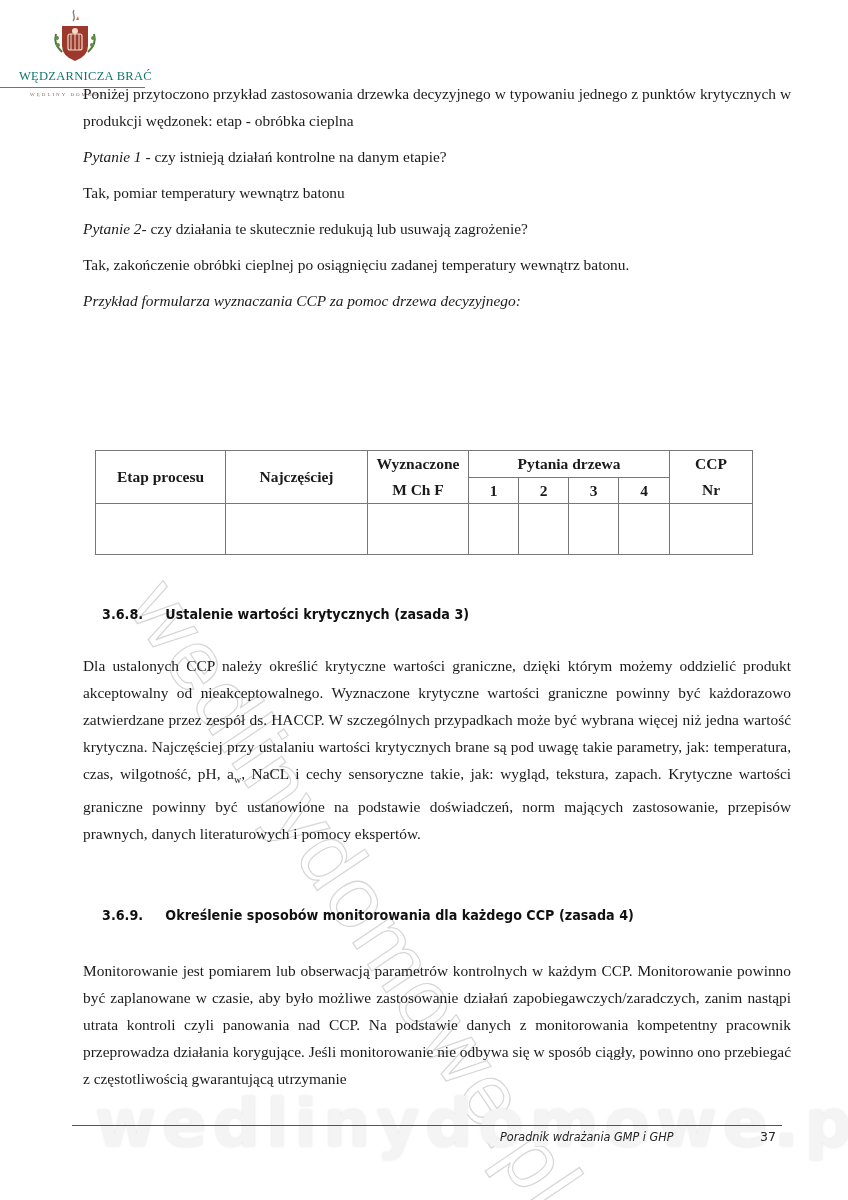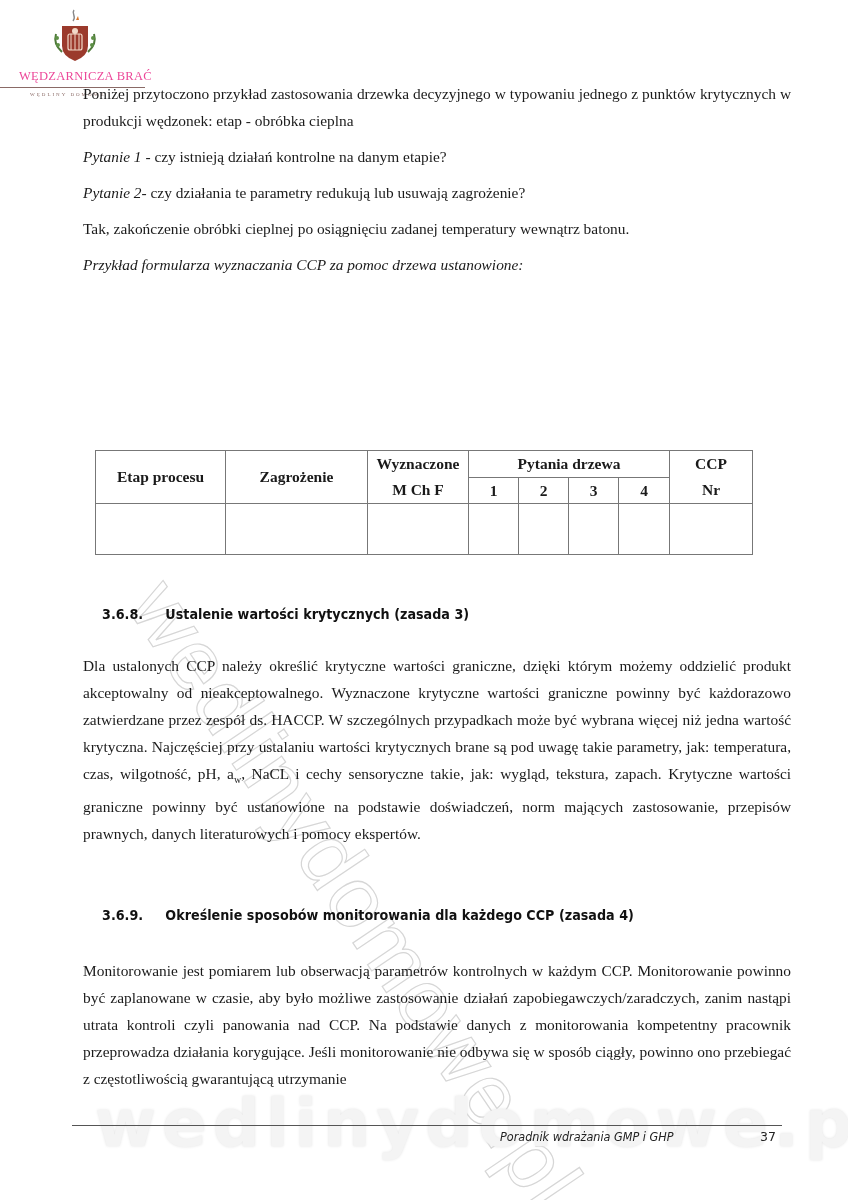--- a/index.html
+++ b/index.html
@@ -2,21 +2,21 @@
 <html><head>
 <meta charset="utf-8">
 <style>
   html, body { margin: 0; padding: 0; background: #ffffff; }
   body { width: 848px; height: 1200px; position: relative; overflow: hidden;
          font-family: "Liberation Serif", "DejaVu Serif", serif; color: #1a1a1a; }
 
   
   .logo { position: absolute; left: 50px; top: 8px; width: 50px; height: 58px; }
   .brand-name { position: absolute; left: 19px; top: 69px; font-family: "Liberation Serif", serif;
-                font-size: 12.5px; letter-spacing: 0.3px; color: #ec4899; }
+                font-size: 12.5px; letter-spacing: 0.3px; color: #0f766e; }
   .brand-rule { position: absolute; left: 0; top: 87px; width: 145px; height: 1px; background: #8a6a66; }
   .brand-sub { position: absolute; left: 30px; top: 92px; font-size: 5px; letter-spacing: 2px;
                color: #8a6a66; font-family: "Liberation Serif", serif; }
 
   
   .wm-diag { position: absolute; left: 150px; top: 540px; font-family: "Liberation Sans", sans-serif;
              font-size: 86px; color: transparent; -webkit-text-stroke: 1.2px #d6d6d6;
              transform: rotate(56deg); transform-origin: left center; white-space: nowrap;
              letter-spacing: 2px; pointer-events: none; z-index: 0; }
   .wm-foot { position: absolute; left: 95px; top: 1085px; font-family: "DejaVu Sans", sans-serif;
@@ -72,30 +72,31 @@
 <div class="brand-name">WĘDZARNICZA BRAĆ</div>
 <div class="brand-rule"></div>
 <div class="brand-sub">WĘDLINY DOMOWE</div>
 
 <div class="wm-diag">wedlinydomowe.pl</div>
 <div class="wm-foot">wedlinydomowe.pl</div>
 
 <div class="content">
   <p>Poniżej przytoczono przykład zastosowania drzewka decyzyjnego w typowaniu jednego z punktów krytycznych w produkcji wędzonek: etap - obróbka cieplna</p>
   <p class="p-gap"><em>Pytanie 1</em><span> - czy istnieją działań kontrolne na danym etapie?</span></p>
-  <p class="p-gap"><em>Pytanie 2</em><span>- czy działania te parametry redukują lub usuwają zagrożenie?</span></p>
+  <p class="p-gap">Tak, pomiar temperatury wewnątrz batonu</p>
+  <p class="p-gap"><em>Pytanie 2</em><span>- czy działania te skutecznie redukują lub usuwają zagrożenie?</span></p>
   <p class="p-gap">Tak, zakończenie obróbki cieplnej po osiągnięciu zadanej temperatury wewnątrz batonu.</p>
-  <p class="p-gap"><em>Przykład formularza wyznaczania CCP za pomoc drzewa ustanowione:</em></p>
+  <p class="p-gap"><em>Przykład formularza wyznaczania CCP za pomoc drzewa decyzyjnego:</em></p>
 </div>
 
 <table class="ccp-table">
   <tbody>
       <tr class="h1">
     <td rowspan="2" style="width:129px">Etap procesu</td>
-    <td rowspan="2" style="width:141px">Zagrożenie</td>
+    <td rowspan="2" style="width:141px">Najczęściej</td>
     <td style="width:100px; border-bottom:none">Wyznaczone</td>
     <td colspan="4">Pytania drzewa</td>
     <td style="width:82px; border-bottom:none">CCP</td>
   </tr>
   <tr class="h2">
     <td style="border-top:none">M Ch F</td>
     <td style="width:49px">1</td>
     <td style="width:49px">2</td>
     <td style="width:49px">3</td>
     <td style="width:50px">4</td>

